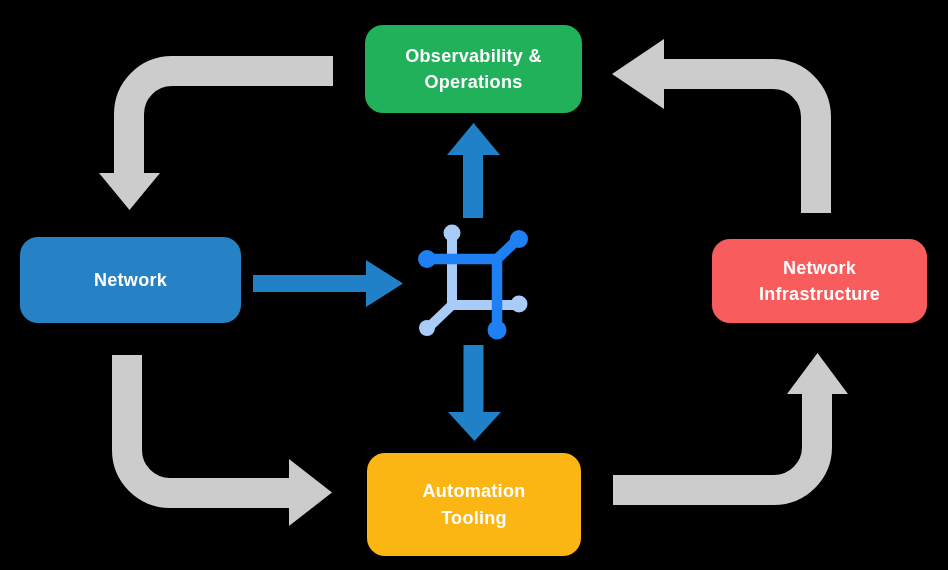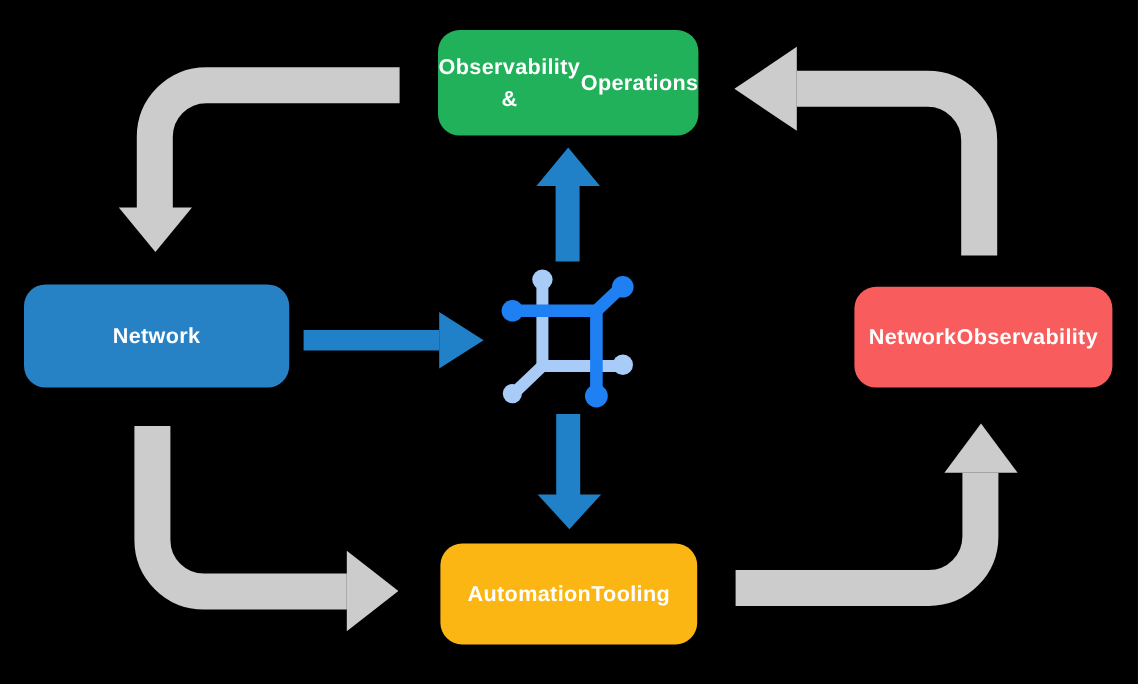--- a/index.html
+++ b/index.html
@@ -26,30 +26,30 @@
   .flow-stroke{stroke:var(--flow-arrow);stroke-width:30;fill:none;}
   .flow-fill{fill:var(--flow-arrow);}
   .data-stroke{stroke:var(--data-arrow);fill:none;}
   .data-fill{fill:var(--data-arrow);}
   .icon-dark-stroke{stroke:var(--icon-dark-blue);stroke-width:10.5;fill:none;stroke-linecap:round;}
   .icon-dark-fill{fill:var(--icon-dark-blue);}
   .icon-light-stroke{stroke:var(--icon-light-blue);stroke-width:10;fill:none;stroke-linecap:round;}
   .icon-light-fill{fill:var(--icon-light-blue);}
   .node{
     position:absolute;
-    display:flex;flex-direction:row;align-items:center;justify-content:center;
+    display:flex;flex-direction:column;align-items:center;justify-content:center;
     border-radius:18px;
     color:var(--label-text);
     font-size:18px;font-weight:600;letter-spacing:0.3px;
     line-height:1.45;text-align:center;
   }
   .node-observability{left:365px;top:25px;width:217px;height:88px;background:var(--observability);}
   .node-operations{left:20px;top:237px;width:221px;height:86px;background:var(--operations);}
   .node-infrastructure{left:712px;top:239px;width:215px;height:84px;background:var(--infrastructure);}
-  .node-automation{left:367px;top:453px;width:214px;height:84px;background:var(--automation);}
+  .node-automation{left:367px;top:453px;width:214px;height:103px;background:var(--automation);}
 </style>
 </head>
 <body>
 
 <div class="canvas">
 
   <svg class="arrows-layer" width="948" height="570" viewBox="0 0 948 570" xmlns="http://www.w3.org/2000/svg">
 
     <g>
       <path class="flow-stroke" d="M 333 71 L 172 71 A 43 43 0 0 0 129 114 L 129 176"></path>
@@ -108,21 +108,21 @@
     <span>Observability &amp;</span>
     <span>Operations</span>
   </div>
 
   <div class="node node-operations">
     <span>Network</span>
   </div>
 
   <div class="node node-infrastructure">
     <span>Network</span>
-    <span>Observability</span>
+    <span>Infrastructure</span>
   </div>
 
   <div class="node node-automation">
     <span>Automation</span>
     <span>Tooling</span>
   </div>
 
 </div>
 
 </body></html>

